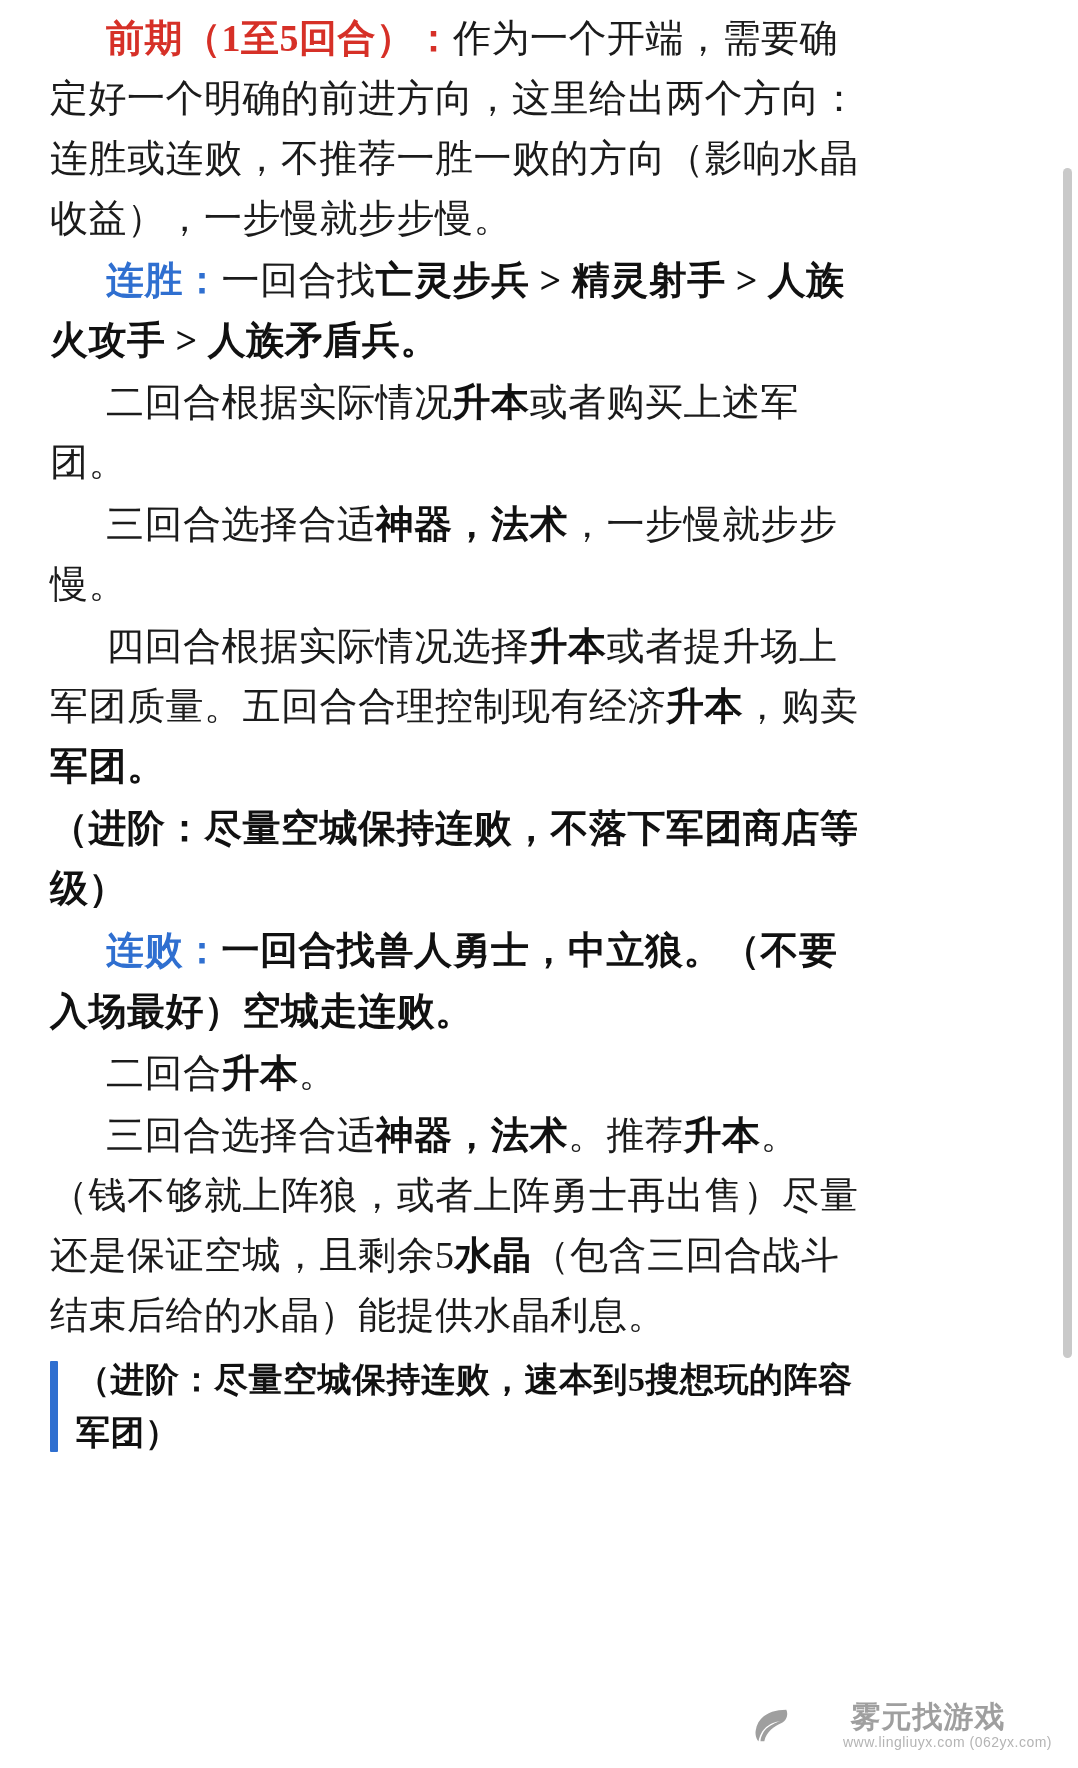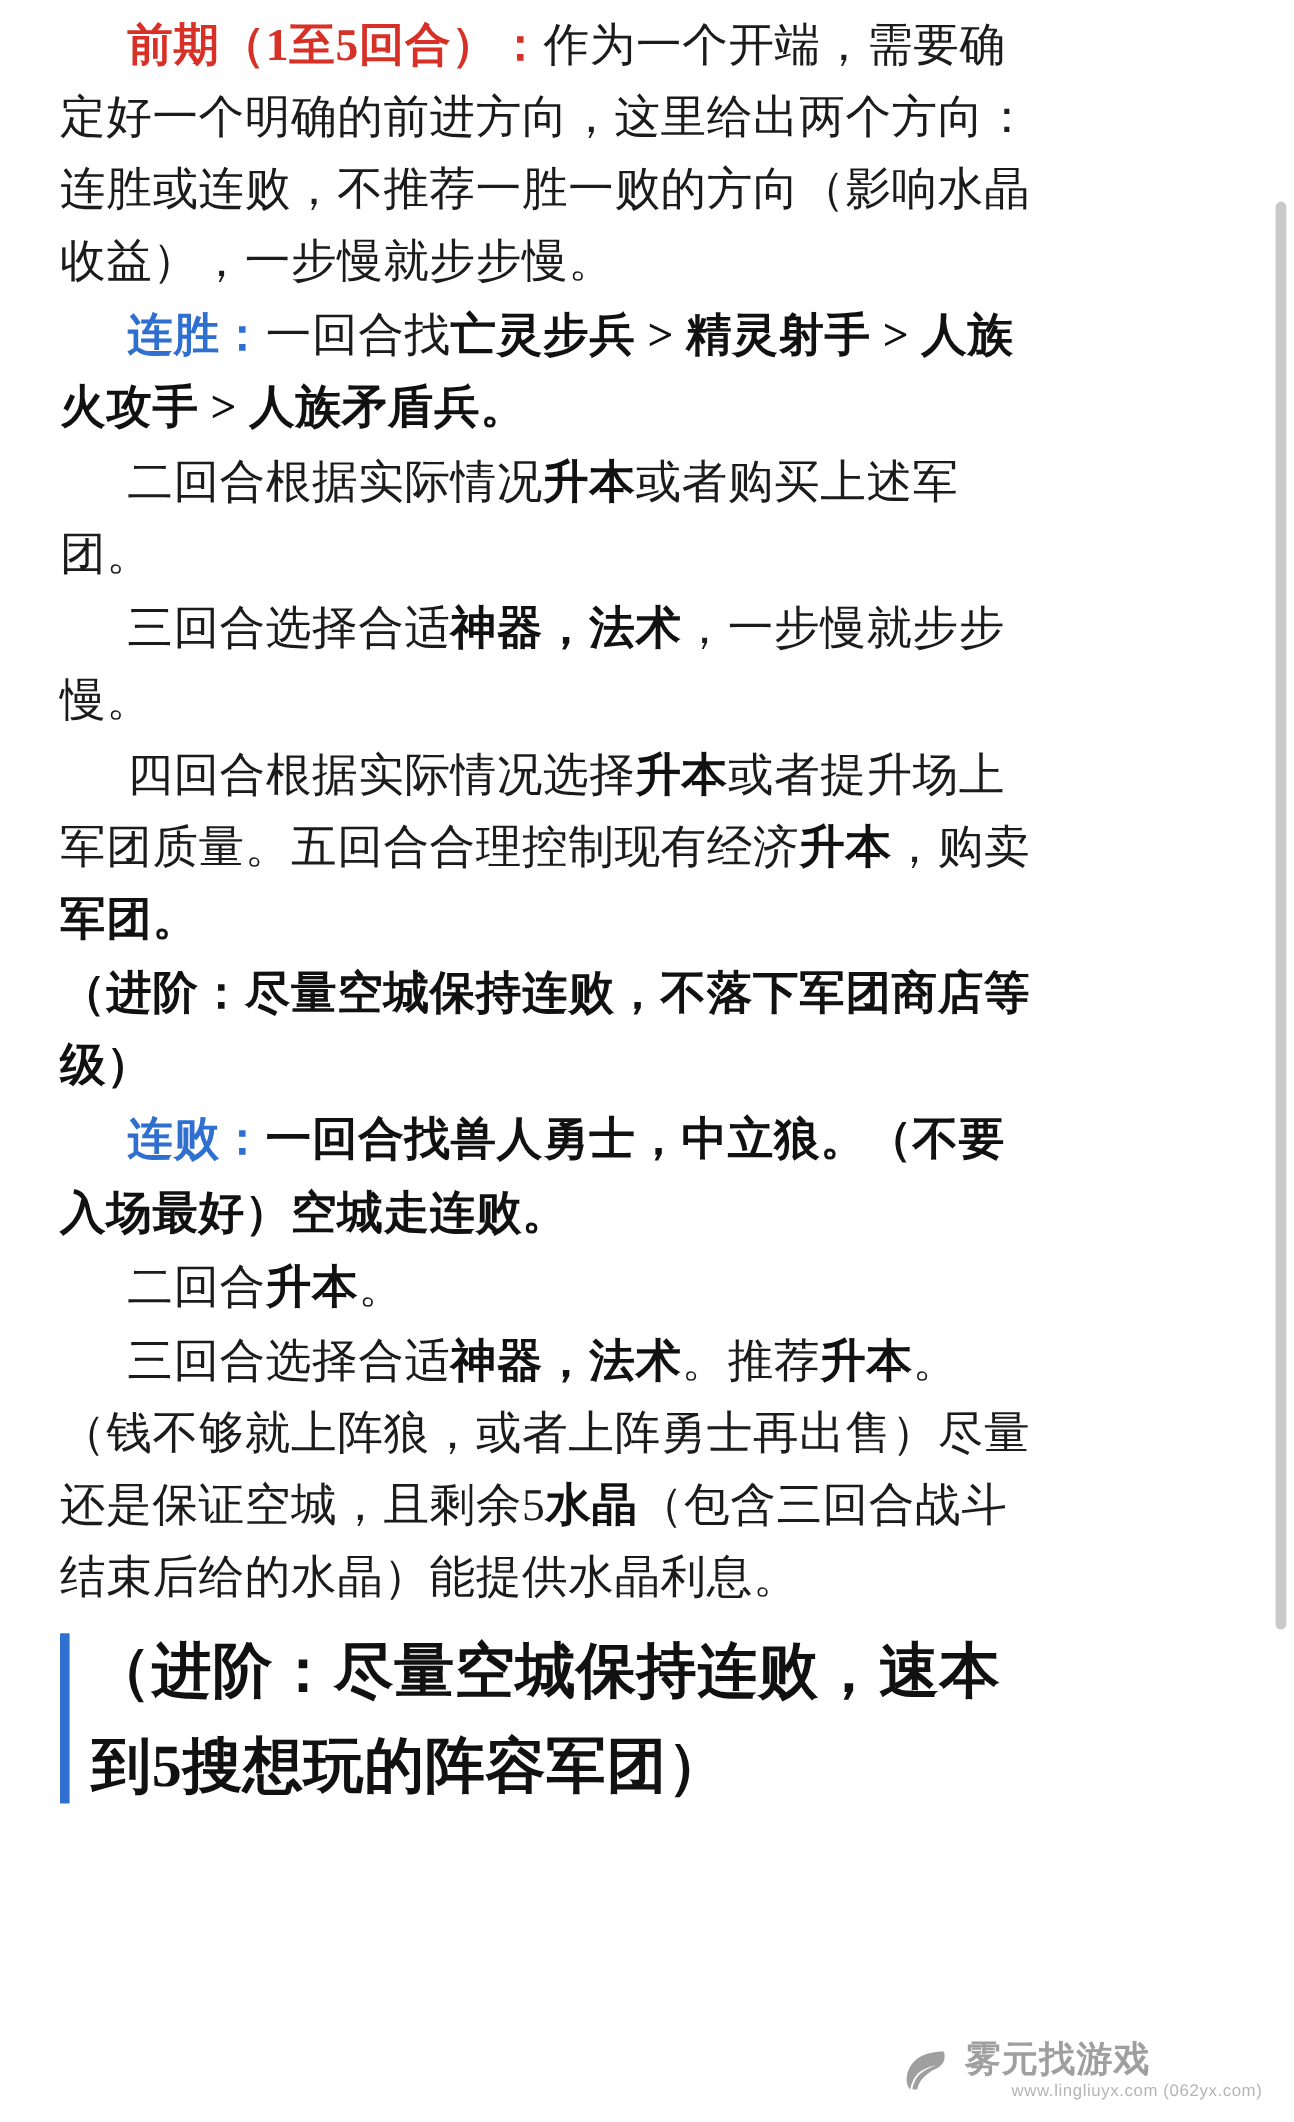--- a/index.html
+++ b/index.html
@@ -57,21 +57,21 @@
   .quote .bar {
     position: absolute;
     left: 0;
     top: 8px;
     bottom: 8px;
     width: 8px;
     background: #2f6fd0;
     border-radius: 1px;
   }
   .quote .qtext {
-    font-size: 50px;
+    font-size: 34px;
     line-height: 1.58;
     font-weight: bold;
     color: #111111;
     letter-spacing: 0.5px;
   }
 
   
   .scrollbar-track {
     position: absolute;
     right: 6px;
@@ -92,20 +92,21 @@
 
   
   .watermark {
     position: absolute;
     right: 26px;
     bottom: 18px;
     display: flex;
     align-items: center;
     gap: 10px;
     opacity: 0.95;
+    text-align: center;
   }
   .wm-logo {
     width: 46px;
     height: 46px;
     flex: none;
   }
   .wm-texts {
     display: flex;
     flex-direction: column;
     line-height: 1.1;

